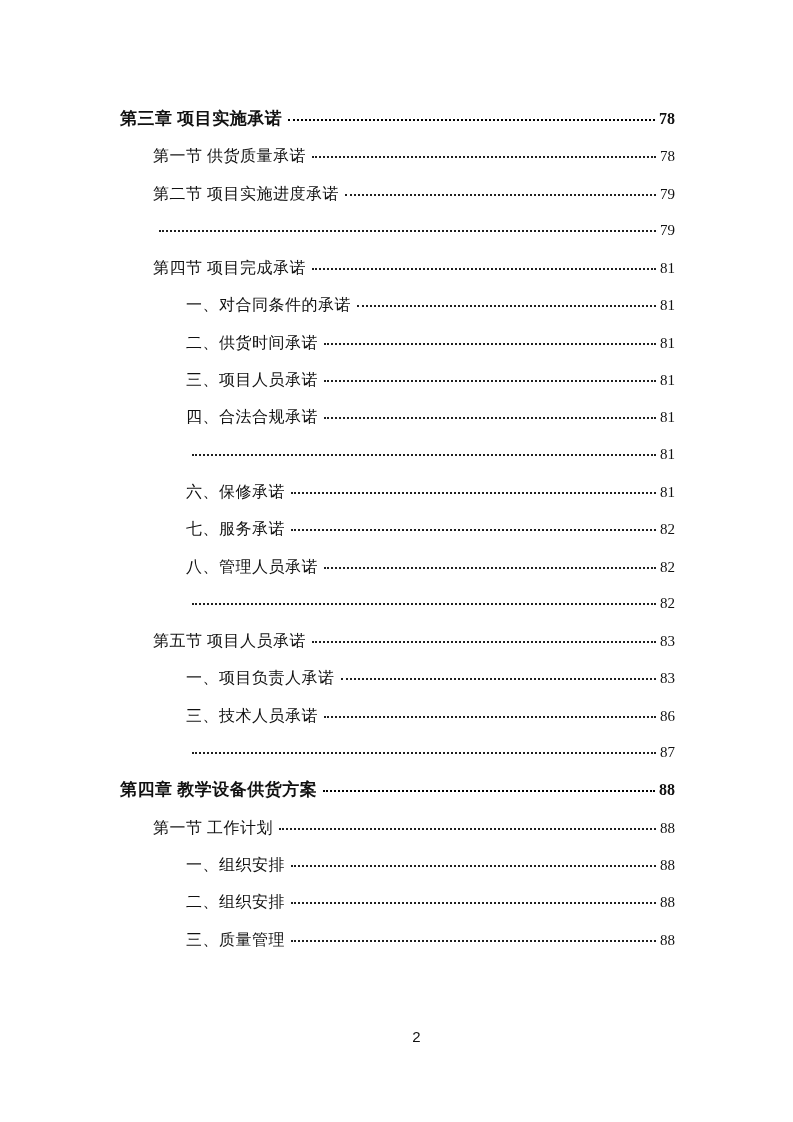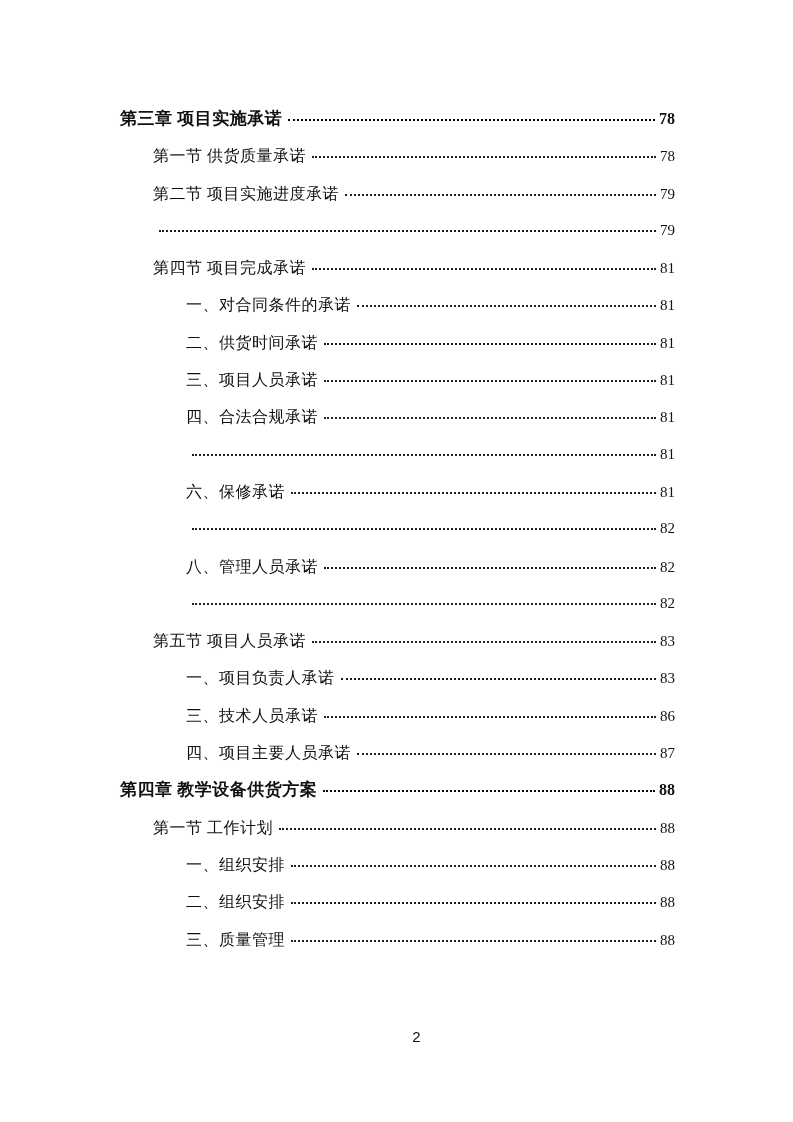--- a/index.html
+++ b/index.html
@@ -123,20 +123,21 @@
       <div class="toc-row lvl2">
         <span class="dots"></span>
         <span class="pagenum">81</span>
       </div>
       <div class="toc-row lvl2">
         <span class="label">六、保修承诺</span>
         <span class="dots"></span>
         <span class="pagenum">81</span>
       </div>
       <div class="toc-row lvl2">
+        <span class="label">七、服务承诺</span>
         <span class="dots"></span>
         <span class="pagenum">82</span>
       </div>
       <div class="toc-row lvl2">
         <span class="label">八、管理人员承诺</span>
         <span class="dots"></span>
         <span class="pagenum">82</span>
       </div>
       <div class="toc-row lvl2">
         <span class="dots"></span>
@@ -151,21 +152,20 @@
         <span class="label">一、项目负责人承诺</span>
         <span class="dots"></span>
         <span class="pagenum">83</span>
       </div>
       <div class="toc-row lvl2">
         <span class="label">三、技术人员承诺</span>
         <span class="dots"></span>
         <span class="pagenum">86</span>
       </div>
       <div class="toc-row lvl2">
-        <span class="label">四、项目主要人员承诺</span>
         <span class="dots"></span>
         <span class="pagenum">87</span>
       </div>
       <div class="toc-row lvl0">
         <span class="label">第四章 教学设备供货方案</span>
         <span class="dots"></span>
         <span class="pagenum">88</span>
       </div>
       <div class="toc-row lvl1">
         <span class="label">第一节 工作计划</span>

